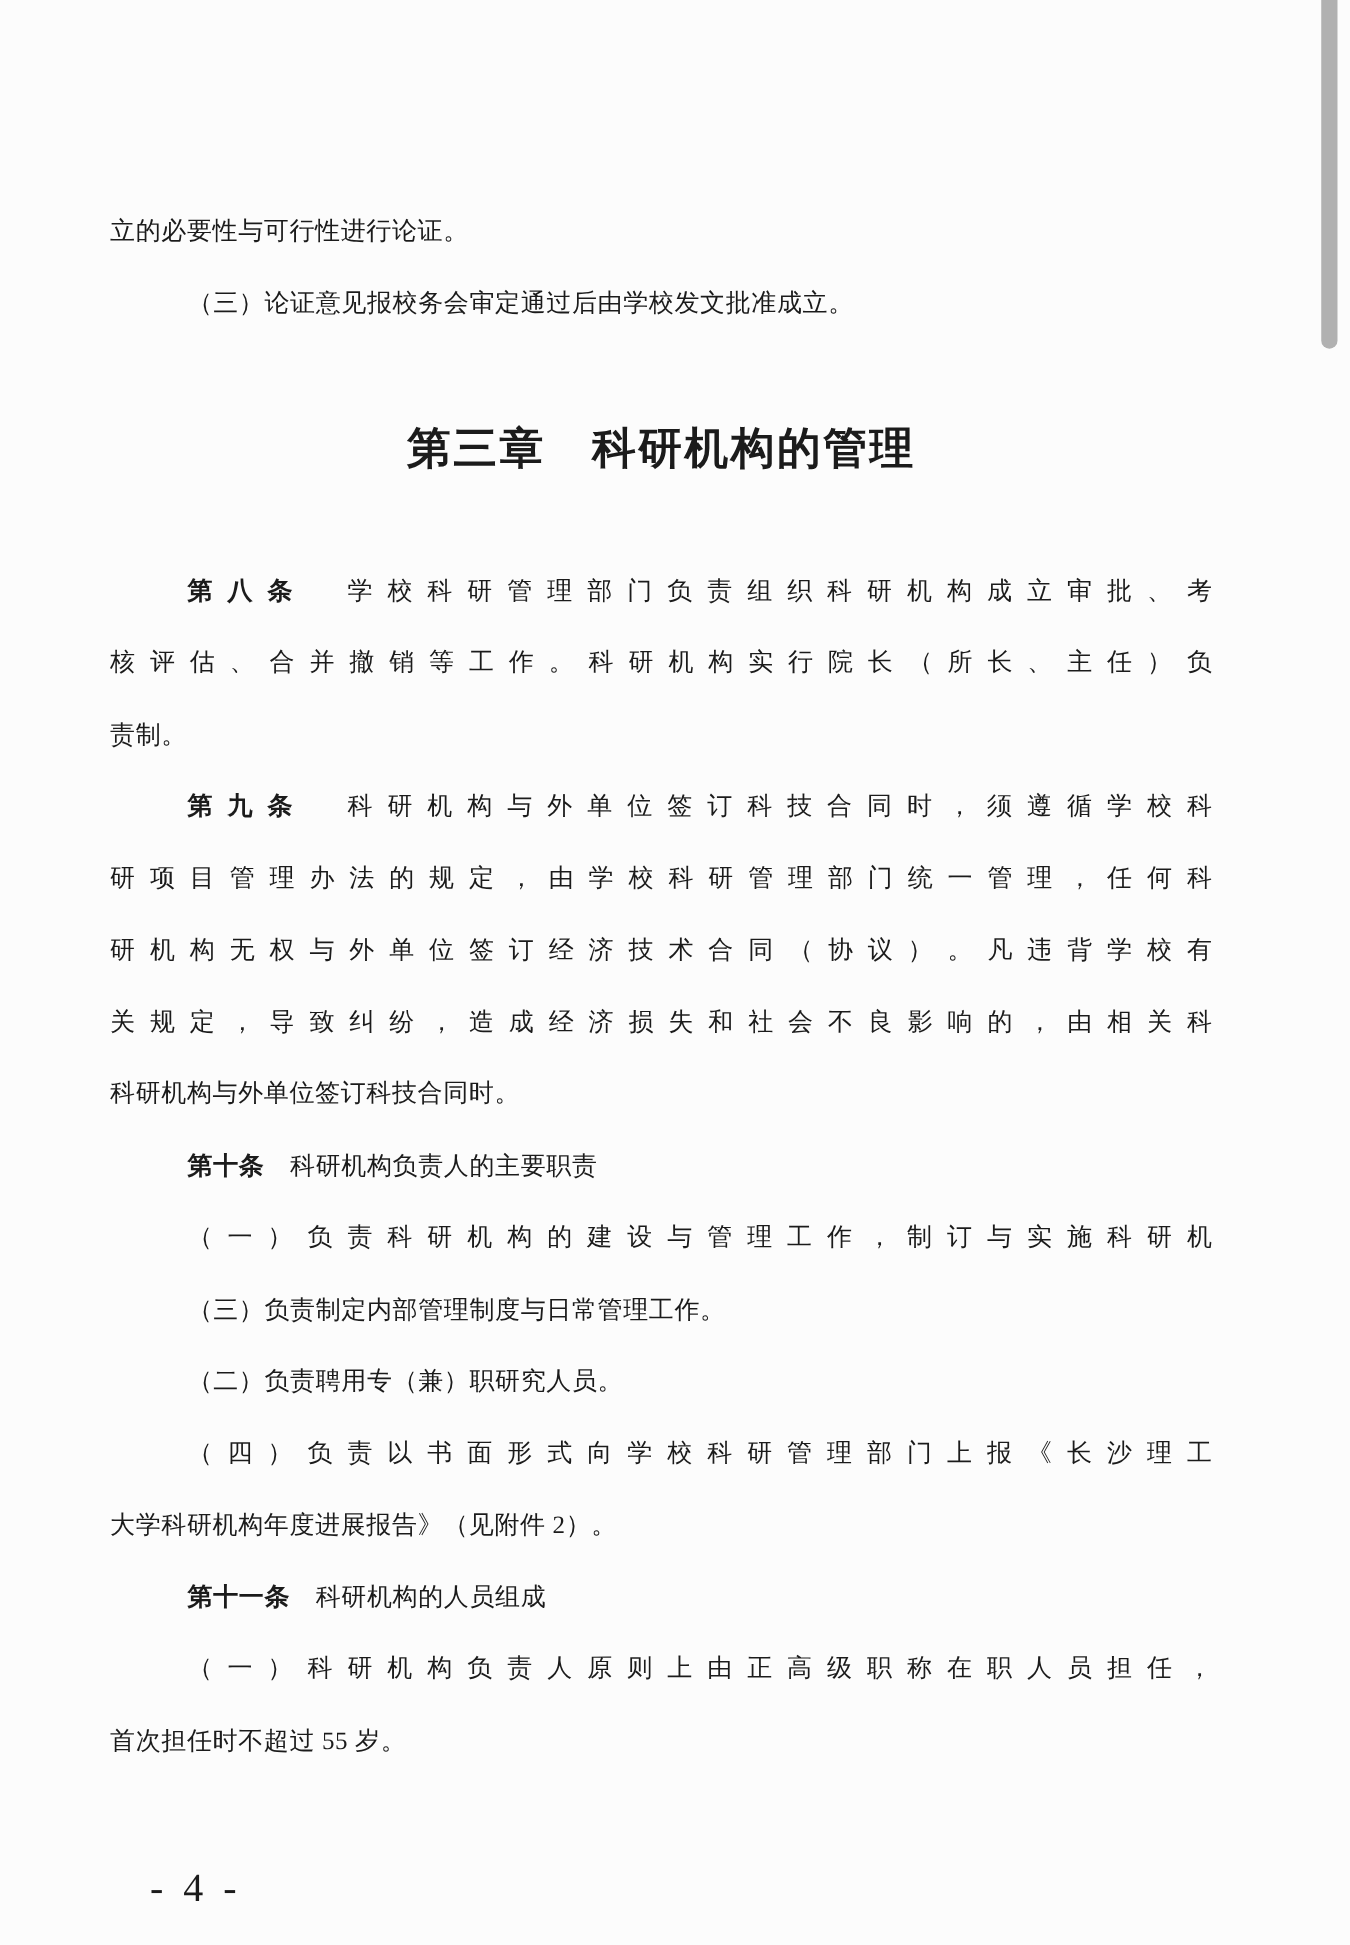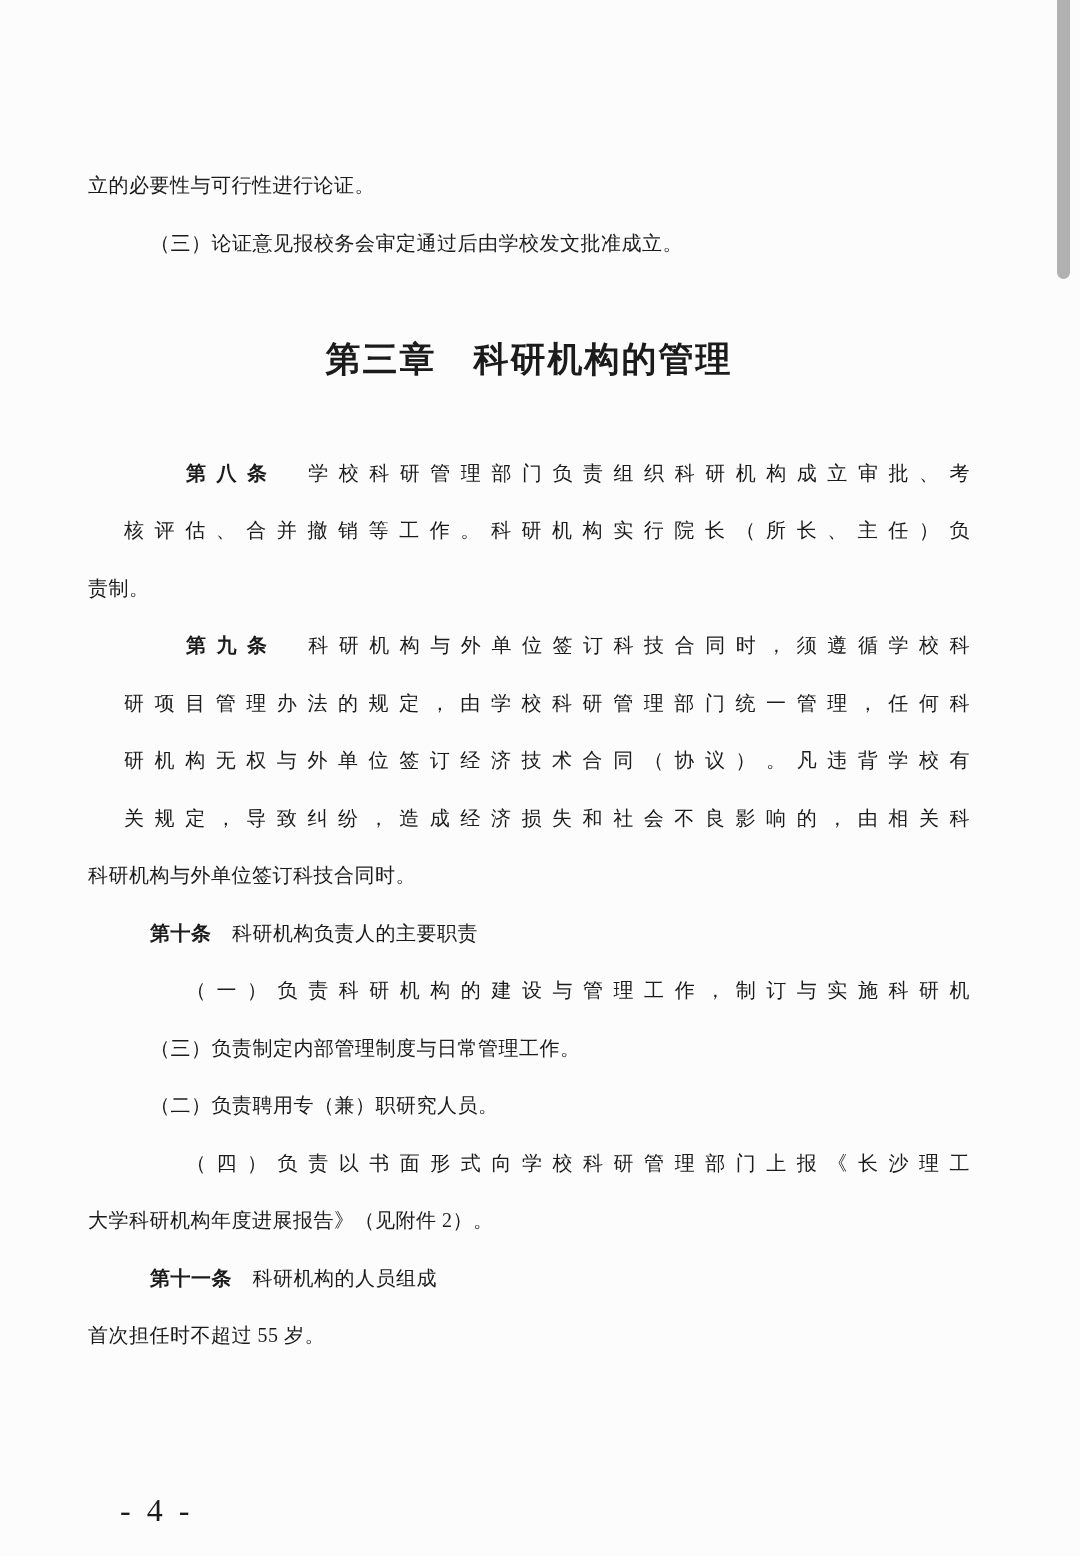--- a/index.html
+++ b/index.html
@@ -31,21 +31,20 @@
     font-size: 20px;
     color: var(--text-color);
     white-space: nowrap;
     letter-spacing: 0.5px;
   }
   .line.indent { text-indent: 62px; }
   .line.fill {
     white-space: normal;
     text-align: justify;
     text-align-last: justify;
-    margin-left: 36px;
   }
   .line.heading {
     text-align: center;
     text-align-last: center;
     font-size: 35px;
     font-weight: 700;
     font-family: "Liberation Sans", "DejaVu Sans", sans-serif;
     letter-spacing: 2px;
   }
   .line.spacer { height: 57.5px; }
@@ -86,17 +85,18 @@
       <div class="line body fill"><span class="run">研机构无权与外单位签订经济技术合同（协议）。凡违背学校有</span></div>
       <div class="line body fill"><span class="run">关规定，导致纠纷，造成经济损失和社会不良影响的，由相关科</span></div>
       <div class="line body"><span class="run">科研机构与外单位签订科技合同时。</span></div>
       <div class="line indent"><span class="run-bold">第十条</span><span class="run">　科研机构负责人的主要职责</span></div>
       <div class="line indent fill"><span class="run">（一）负责科研机构的建设与管理工作，制订与实施科研机</span></div>
       <div class="line indent"><span class="run">（三）负责制定内部管理制度与日常管理工作。</span></div>
       <div class="line indent"><span class="run">（二）负责聘用专（兼）职研究人员。</span></div>
       <div class="line indent fill"><span class="run">（四）负责以书面形式向学校科研管理部门上报《长沙理工</span></div>
       <div class="line body"><span class="run">大学科研机构年度进展报告》（见附件 2）。</span></div>
       <div class="line indent"><span class="run-bold">第十一条</span><span class="run">　科研机构的人员组成</span></div>
+      <div class="line indent fill"><span class="run">（一）科研机构负责人原则上由正高级职称在职人员担任，</span></div>
       <div class="line body"><span class="run">首次担任时不超过 55 岁。</span></div>
     </div>
   <div class="page-number">- 4 -</div>
   <div class="scrollbar-thumb"></div>
 </div>
 
 </body></html>

